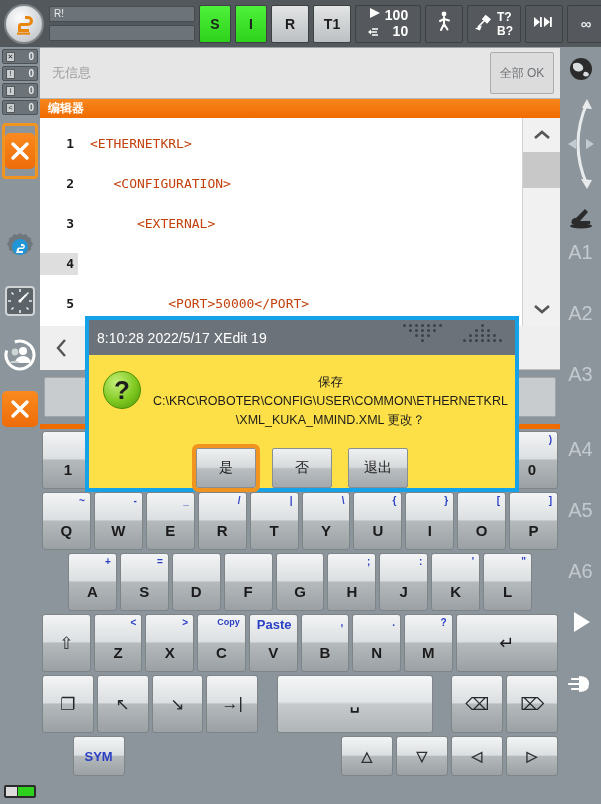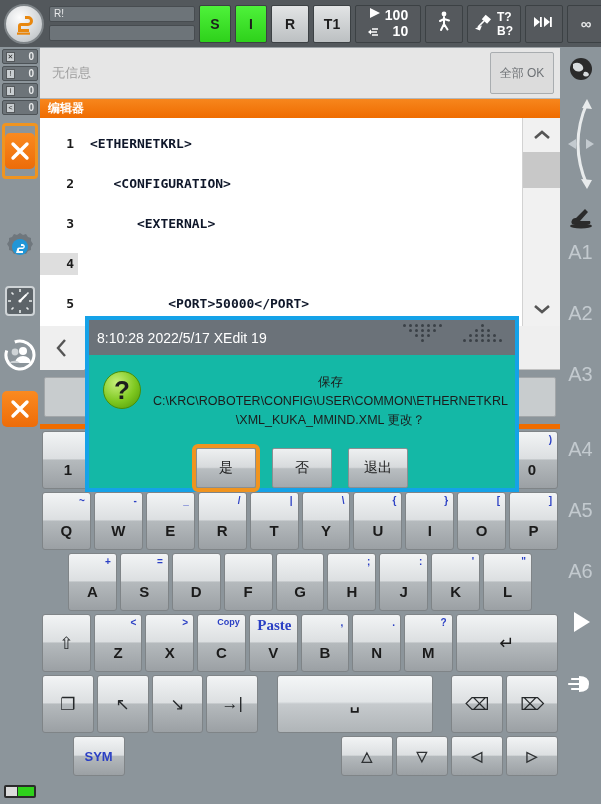--- a/index.html
+++ b/index.html
@@ -112,21 +112,21 @@
     color: #fff; font-size: 12px; font-weight: bold; padding-left: 8px; line-height: 19px;
   }
   #editor {
     position: relative; height: 208px; background: #fff; display: flex;
   }
   #code { flex: 1; padding-top: 6px; }
   .cline { display: flex; height: 40px; align-items: center; font-family: "DejaVu Sans Mono", monospace; }
   .cline.sel .ctext, .cline.sel .cnum { background: #dedede; }
   .cnum { width: 38px; text-align: right; font-size: 13px; font-weight: bold; color: #1b1b1b;
           padding-right: 4px; height: 22px; line-height: 22px;}
-  .ctext { font-size: 13px; font-weight: bold; color: #0f172a; white-space: pre;
+  .ctext { font-size: 13px; font-weight: normal; color: #c2410c; white-space: pre;
            height: 22px; line-height: 22px; padding-left: 12px;}
   #scroll {
     width: 38px; background: #f1f1f1; border-left: 1px solid #d2d2d2;
     display: flex; flex-direction: column; align-items: center;
   }
   .sc-arrow { height: 34px; display:flex; align-items:center; justify-content:center; width:100%; }
   .sc-thumb { width: 100%; background: #c8c8c8; }
   .sc-track { flex: 1; }
 
   #navrow { height: 44px; background: #efefef; border-bottom: 1px solid #c2c2c2; display:flex; align-items:center;}
@@ -153,21 +153,21 @@
   .key.wide-enter { font-size: 18px; font-weight: normal; align-items: center; padding-bottom:0;}
   .key.icon { align-items: center; padding-bottom: 0; font-size: 17px; color: #26292b; font-weight: normal;}
   .key.space { align-items: center; padding-bottom: 0;
     background: linear-gradient(to bottom, #f4f6f7 0%, #e2e5e7 46%, #c6cacd 50%, #b0b5b8 100%);}
   .key.sym { font-size: 13px; color: #2a3fc4; align-items:center; padding-bottom:0; height: 40px;}
   .key.arrow { align-items:center; padding-bottom:0; font-size: 14px; color:#2f3234; height: 40px;}
 
   
   #dialog {
     position: absolute; left: 85px; top: 316px; width: 434px; height: 176px;
-    border: 4px solid #15a2e8; background: #14b8a6; z-index: 50;
+    border: 4px solid #15a2e8; background: #fde047; z-index: 50;
   }
   #dlg-title {
     height: 35px; background: #6b7279; color: #fff; font-size: 14px;
     display: flex; align-items: center; padding-left: 8px; position: relative;
   }
   .grip { position: absolute; top: 4px; display: grid; gap: 2px; }
   #dlg-body { display: flex; padding: 16px 14px 0 14px; gap: 12px; }
   #dlg-qicon {
     width: 38px; height: 38px; border-radius: 50%; flex: 0 0 auto;
     background: radial-gradient(circle at 35% 30%, #c6f07a, #7ec820 55%, #4d9406);
@@ -547,21 +547,21 @@
         </div>
       <div class="key" style="flex:1;">
         <span class="sup">&gt;</span>
         <span>X</span>
         </div>
       <div class="key" style="flex:1;">
         <span class="sup" style="font-size:9px;">Copy</span>
         <span>C</span>
         </div>
       <div class="key" style="flex:1;">
-        <span class="sup" style="font-size:15px;font-family:Liberation Serif, serif;">Paste</span>
+        <span class="sup" style="font-size:13px;">Paste</span>
         <span>V</span>
         </div>
       <div class="key" style="flex:1;">
         <span class="sup">,</span>
         <span>B</span>
         </div>
       <div class="key" style="flex:1;">
         <span class="sup">.</span>
         <span>N</span>
         </div>

